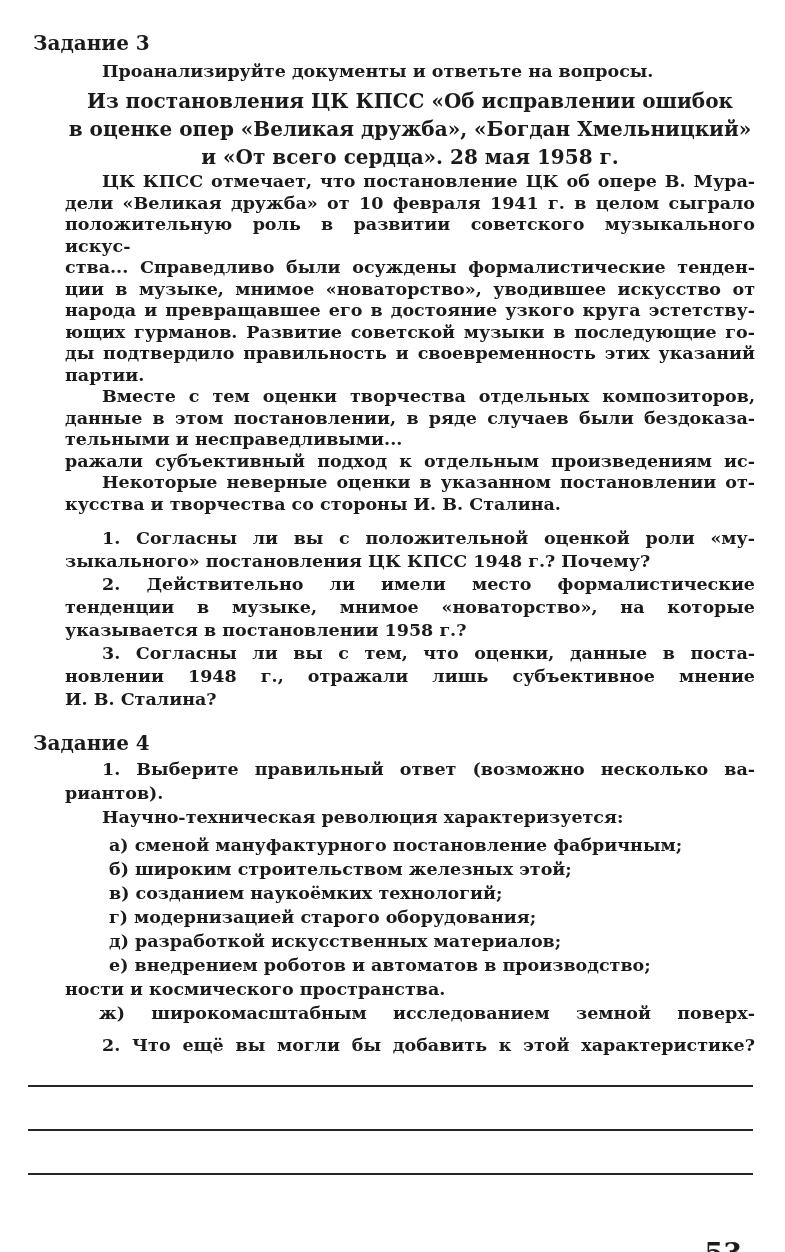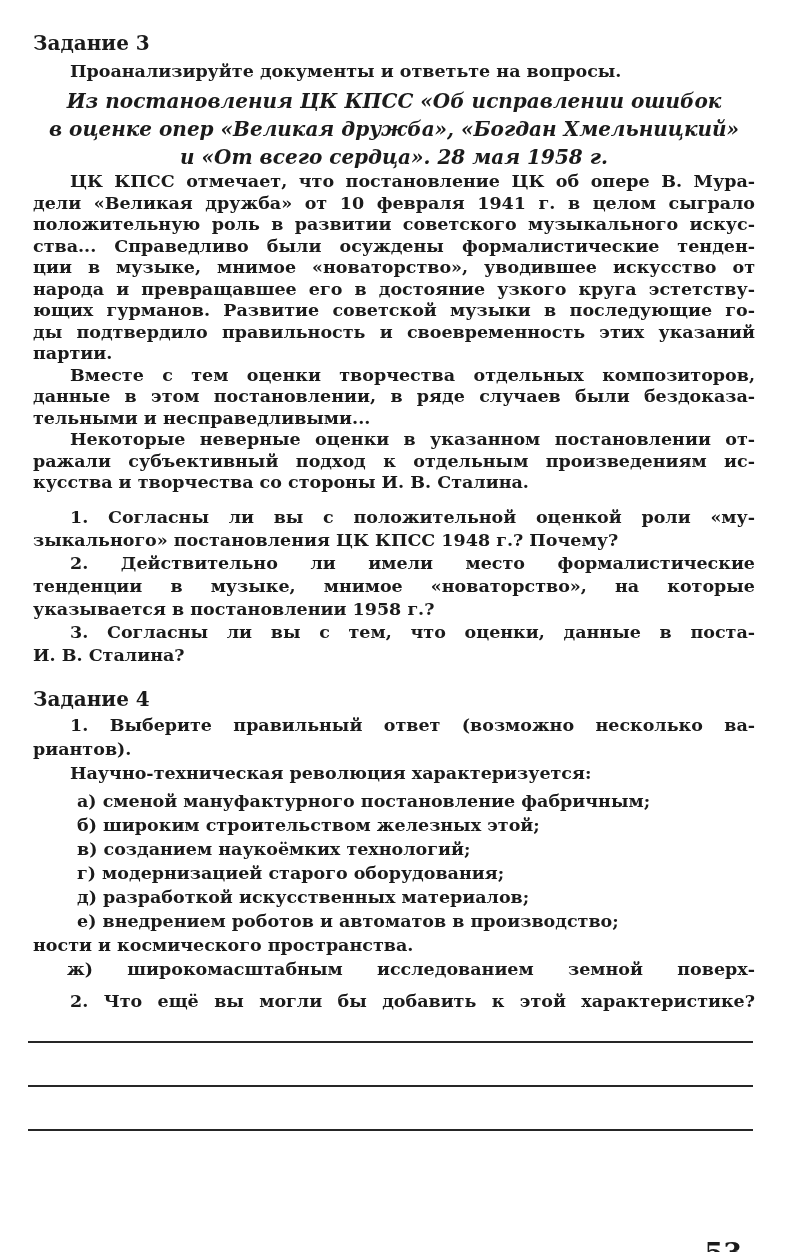--- a/index.html
+++ b/index.html
@@ -14,33 +14,32 @@
     color: var(--ink, #1b1b1b);
     padding: 29px 30px 0 33px;
     font-family: "DejaVu Serif", "Liberation Serif", serif;
     font-weight: 700;
     font-size: 17.5px;
     line-height: 21.5px;
     overflow: hidden;
   }
 
   .block { margin: 0; }
-  .ln { text-align: left; }
+  .ln { text-align: left; margin-left: 32px; }
   .ln.j { text-align: justify; text-align-last: justify; }
   .ln.c { text-align: center; text-align-last: center; }
   .i-p  { padding-left: 37px; }
   .i-l  { padding-left: 44px; }
   .i-lz { padding-left: 34px; }
 
   .task-title { font-size: 20px; line-height: 28px; }
 
   [data-name="task3-intro"] .ln { line-height: 28px; }
 
   [data-name="document-title"] {
-    font-style: italic;
     font-size: 20px;
     line-height: 28px;
     margin-top: 2px;
   }
 
   [data-name="question-1"] { margin-top: 12px; }
   [data-name="question-1"] .ln,
   [data-name="question-2"] .ln,
   [data-name="question-3"] .ln { line-height: 23px; }
 
@@ -94,35 +93,36 @@
         <div class="ln j" data-name="document-para-1-line-7">ющих гурманов. Развитие советской музыки в последующие го-</div>
         <div class="ln j" data-name="document-para-1-line-8">ды подтвердило правильность и своевременность этих указаний</div>
         <div class="ln" data-name="document-para-1-line-9">партии.</div>
       </div>
       <div class="block para" data-name="document-para-2">
         <div class="ln i-p j" data-name="document-para-2-line-1">Вместе с тем оценки творчества отдельных композиторов,</div>
         <div class="ln j" data-name="document-para-2-line-2">данные в этом постановлении, в ряде случаев были бездоказа-</div>
         <div class="ln" data-name="document-para-2-line-3">тельными и несправедливыми...</div>
       </div>
       <div class="block para" data-name="document-para-3">
+        <div class="ln j" data-name="document-para-3-line-2">ражали субъективный подход к отдельным произведениям ис-</div>
         <div class="ln i-p j" data-name="document-para-3-line-1">Некоторые неверные оценки в указанном постановлении от-</div>
-        <div class="ln j" data-name="document-para-3-line-2">ражали субъективный подход к отдельным произведениям ис-</div>
         <div class="ln" data-name="document-para-3-line-3">кусства и творчества со стороны И. В. Сталина.</div>
       </div>
       <div class="block para" data-name="question-1">
         <div class="ln i-p j" data-name="question-1-line-1">1. Согласны ли вы с положительной оценкой роли «му-</div>
         <div class="ln" data-name="question-1-line-2">зыкального» постановления ЦК КПСС 1948 г.? Почему?</div>
       </div>
       <div class="block para" data-name="question-2">
         <div class="ln i-p j" data-name="question-2-line-1">2. Действительно ли имели место формалистические</div>
         <div class="ln j" data-name="question-2-line-2">тенденции в музыке, мнимое «новаторство», на которые</div>
         <div class="ln" data-name="question-2-line-3">указывается в постановлении 1958 г.?</div>
       </div>
       <div class="block para" data-name="question-3">
         <div class="ln i-p j" data-name="question-3-line-1">3. Согласны ли вы с тем, что оценки, данные в поста-</div>
+        <div class="ln j" data-name="question-3-line-2">новлении 1948 г., отражали лишь субъективное мнение</div>
         <div class="ln" data-name="question-3-line-3">И. В. Сталина?</div>
       </div>
       <div class="block task-title" data-name="task4-title">Задание 4</div>
       <div class="block para" data-name="task4-q1">
         <div class="ln i-p j" data-name="task4-q1-line-1">1. Выберите правильный ответ (возможно несколько ва-</div>
         <div class="ln" data-name="task4-q1-line-2">риантов).</div>
       </div>
       <div class="block para" data-name="task4-stem">
         <div class="ln i-p" data-name="task4-stem-line-1">Научно-техническая революция характеризуется:</div>
       </div>

